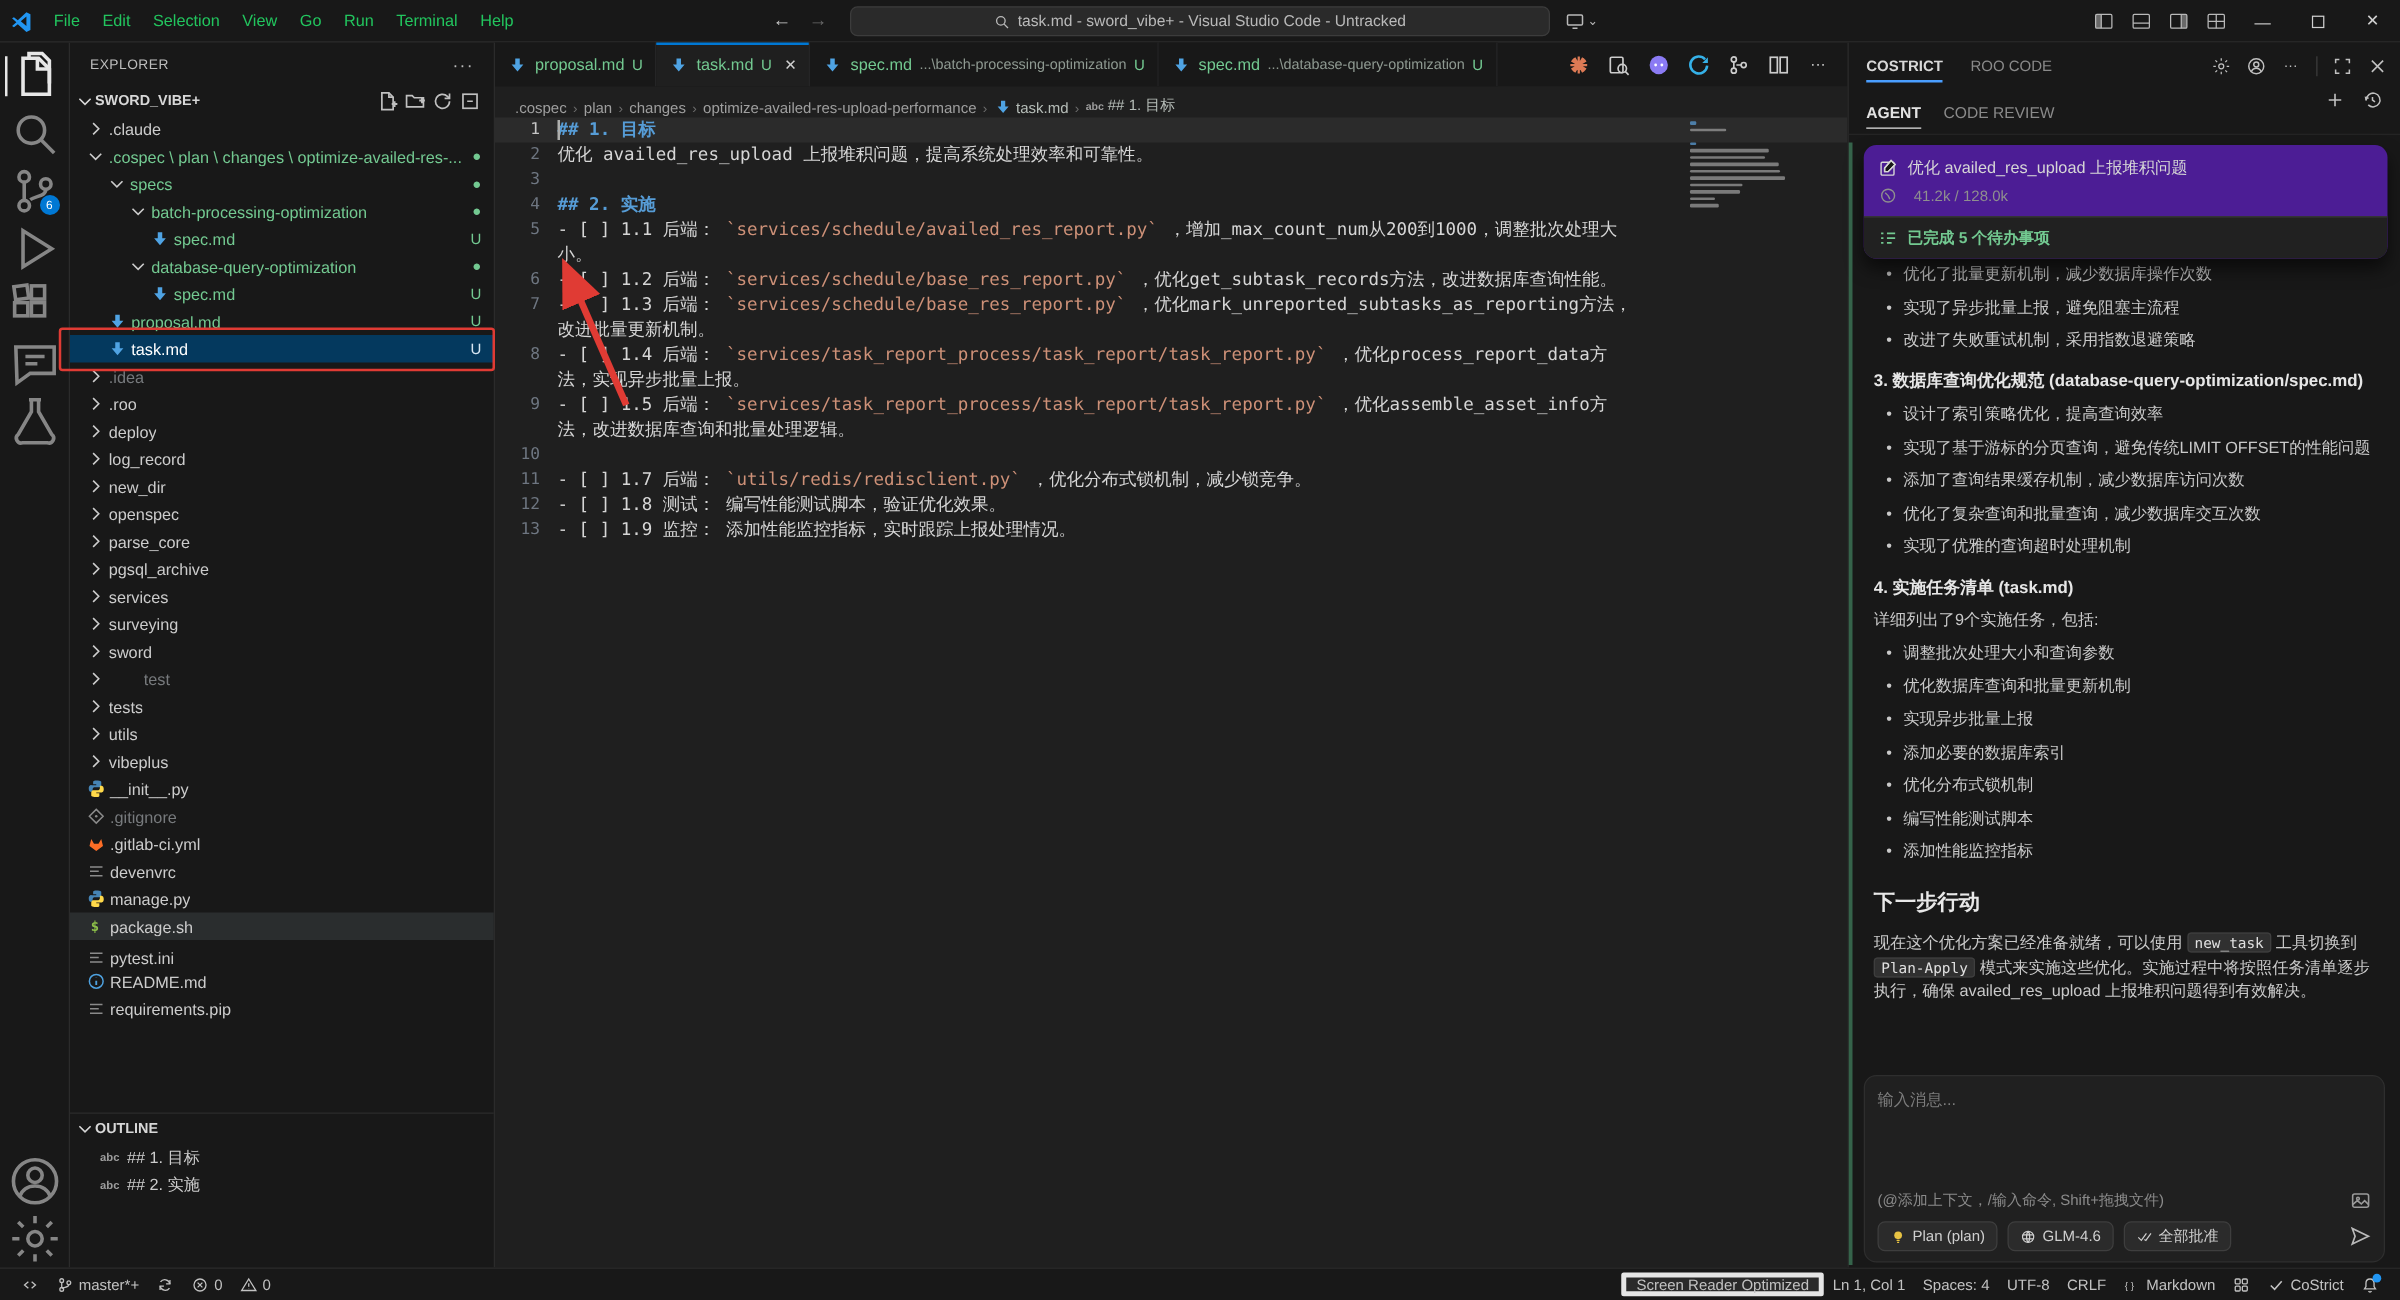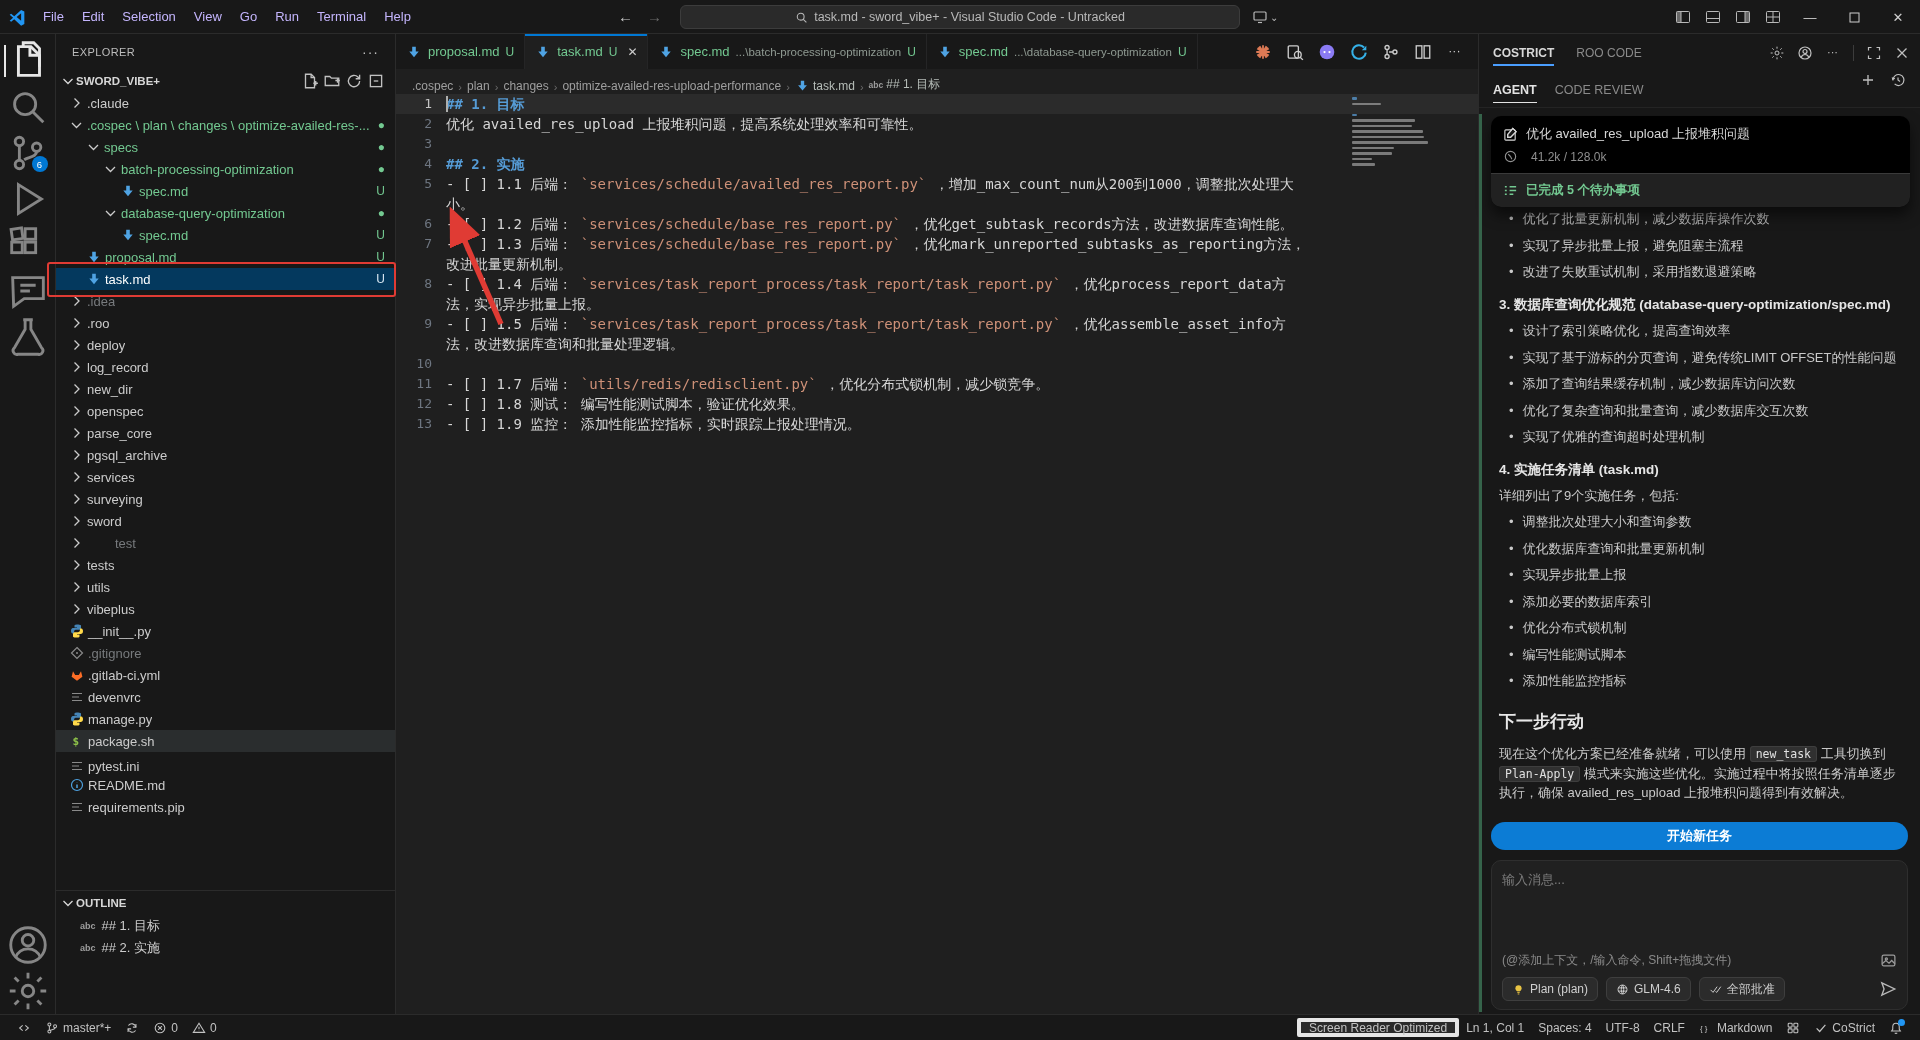--- a/index.html
+++ b/index.html
@@ -4,21 +4,21 @@
 <style>
   * { margin:0; padding:0; box-sizing:border-box; }
   html,body { width:1920px; height:1040px; overflow:hidden; background:#1f1f1f;
     font-family:"Liberation Sans","DejaVu Sans",sans-serif; color:#cccccc; }
   .app { display:flex; flex-direction:column; width:1920px; height:1040px; }
 
   
   .titlebar { height:34px; background:#181818; border-bottom:1px solid #2b2b2b;
     display:flex; align-items:center; position:relative; flex:0 0 34px; }
   .vscode-logo { width:34px; display:flex; justify-content:center; }
-  .menu-item { font-size:13px; color:#c4b5fd; padding:0 9px; line-height:34px; cursor:default; }
+  .menu-item { font-size:13px; color:#22c55e; padding:0 9px; line-height:34px; cursor:default; }
   .nav-arrows { position:absolute; left:618px; display:flex; gap:14px; font-size:15px; }
   .nav-arrows .fwd { color:#6a6a6a; }
   .cmd-center { position:absolute; left:680px; top:5px; width:560px; height:24px; background:#2a2a2a;
     border:1px solid #3c3c3c; border-radius:6px; display:flex; align-items:center; justify-content:center;
     gap:6px; font-size:12.5px; color:#b9b9b9; }
   .cc-aux { position:absolute; left:1252px; top:5px; height:24px; display:flex; align-items:center; gap:2px;
     color:#b9b9b9; font-size:10px; }
   .tb-right { position:absolute; right:0; top:0; height:34px; display:flex; align-items:center; }
   .lay-ico { width:30px; height:34px; display:flex; align-items:center; justify-content:center; color:#b9b9b9; }
   .win-btn { width:44px; height:34px; display:flex; align-items:center; justify-content:center; color:#cfcfcf; font-size:13px; }
@@ -103,21 +103,21 @@
   .rp-tab.off { color:#8a8a8a; font-weight:400; }
   .rp-icons { margin-left:auto; display:flex; align-items:center; gap:12px; color:#c0c0c0; }
   .rp-icons .ico { width:16px; height:16px; display:flex; font-size:14px; }
   .rp-sep { width:1px; height:16px; background:#3c3c3c; }
   .rp-sub { height:36px; display:flex; align-items:flex-start; padding:0 14px; border-bottom:1px solid #242424; }
   .rp-subtab { font-size:12.5px; font-weight:700; color:#e3e3e3; margin-right:18px; position:relative; line-height:36px; }
   .rp-subtab.sel::after { content:""; position:absolute; left:0; right:0; bottom:5px; height:1.5px; background:#e3e3e3; }
   .rp-subtab.off { color:#8a8a8a; font-weight:400; }
   .rp-subicons { margin-left:auto; display:flex; gap:14px; color:#c0c0c0; font-size:15px; }
 
-  .task-card { margin:8px 10px 0 12px; background:#000000; border-radius:10px; box-shadow:0 8px 14px rgba(0,0,0,.55);
+  .task-card { margin:8px 10px 0 12px; background:#4c1d95; border-radius:10px; box-shadow:0 8px 14px rgba(0,0,0,.55);
     position:relative; z-index:4; overflow:hidden; }
   .tc-row { display:flex; align-items:center; gap:8px; padding:9px 12px 2px 12px; font-size:13px; color:#d6d6d6; }
   .tc-tokens { display:flex; align-items:center; gap:13px; padding:4px 12px 9px 12px; font-size:12px; color:#8f8f8f; }
   .tc-todo { border-top:1px solid #3a3a3a; display:flex; align-items:center; gap:8px; padding:8px 12px; font-size:12.5px;
     color:#73c991; font-weight:700; background:#212121; }
   .tc-todo .ico, .tc-row .ico, .tc-tokens .ico { width:15px; height:15px; display:flex; }
 
   .chat { flex:1; overflow:hidden; padding:10px 18px 0 20px; font-size:13px; color:#c9c9c9; line-height:1.5; }
   .b-row { display:flex; gap:9px; margin:7px 0 7px 10px; }
   .b-row .dot { color:#c9c9c9; }
@@ -985,21 +985,20 @@
             <span>编写性能测试脚本</span>
           </div>
           <div class="b-row">
             <span class="dot">•</span>
             <span>添加性能监控指标</span>
           </div>
           <div class="c-h2">下一步行动</div>
           <div class="c-p"><span>现在这个优化方案已经准备就绪，可以使用 </span><span class="code-chip">new_task</span><span> 工具切换到 </span><span class="code-chip">Plan-Apply</span><span> 模式来实施这些优化。实施过程中将按照任务清单逐步执行，确保 availed_res_upload 上报堆积问题得到有效解决。</span></div>
         </div>
 
-      <button class="new-task-btn">开始新任务</button>
 
       <div class="input-box">
         <textarea placeholder="输入消息..." style=""></textarea>
         <div class="hint-row">
           <span>(@添加上下文，/输入命令, Shift+拖拽文件)</span>
           <span class="ico">
               <svg viewBox="0 0 16 16" fill="none" stroke="currentColor" stroke-width="1.2">
                 <rect x="2" y="3" width="12" height="10" rx="1.5"></rect>
                 <circle cx="6" cy="6.5" r="1"></circle>
                 <path d="M2 11l3.5-3 3 2.5L11 8l3 3"></path>

